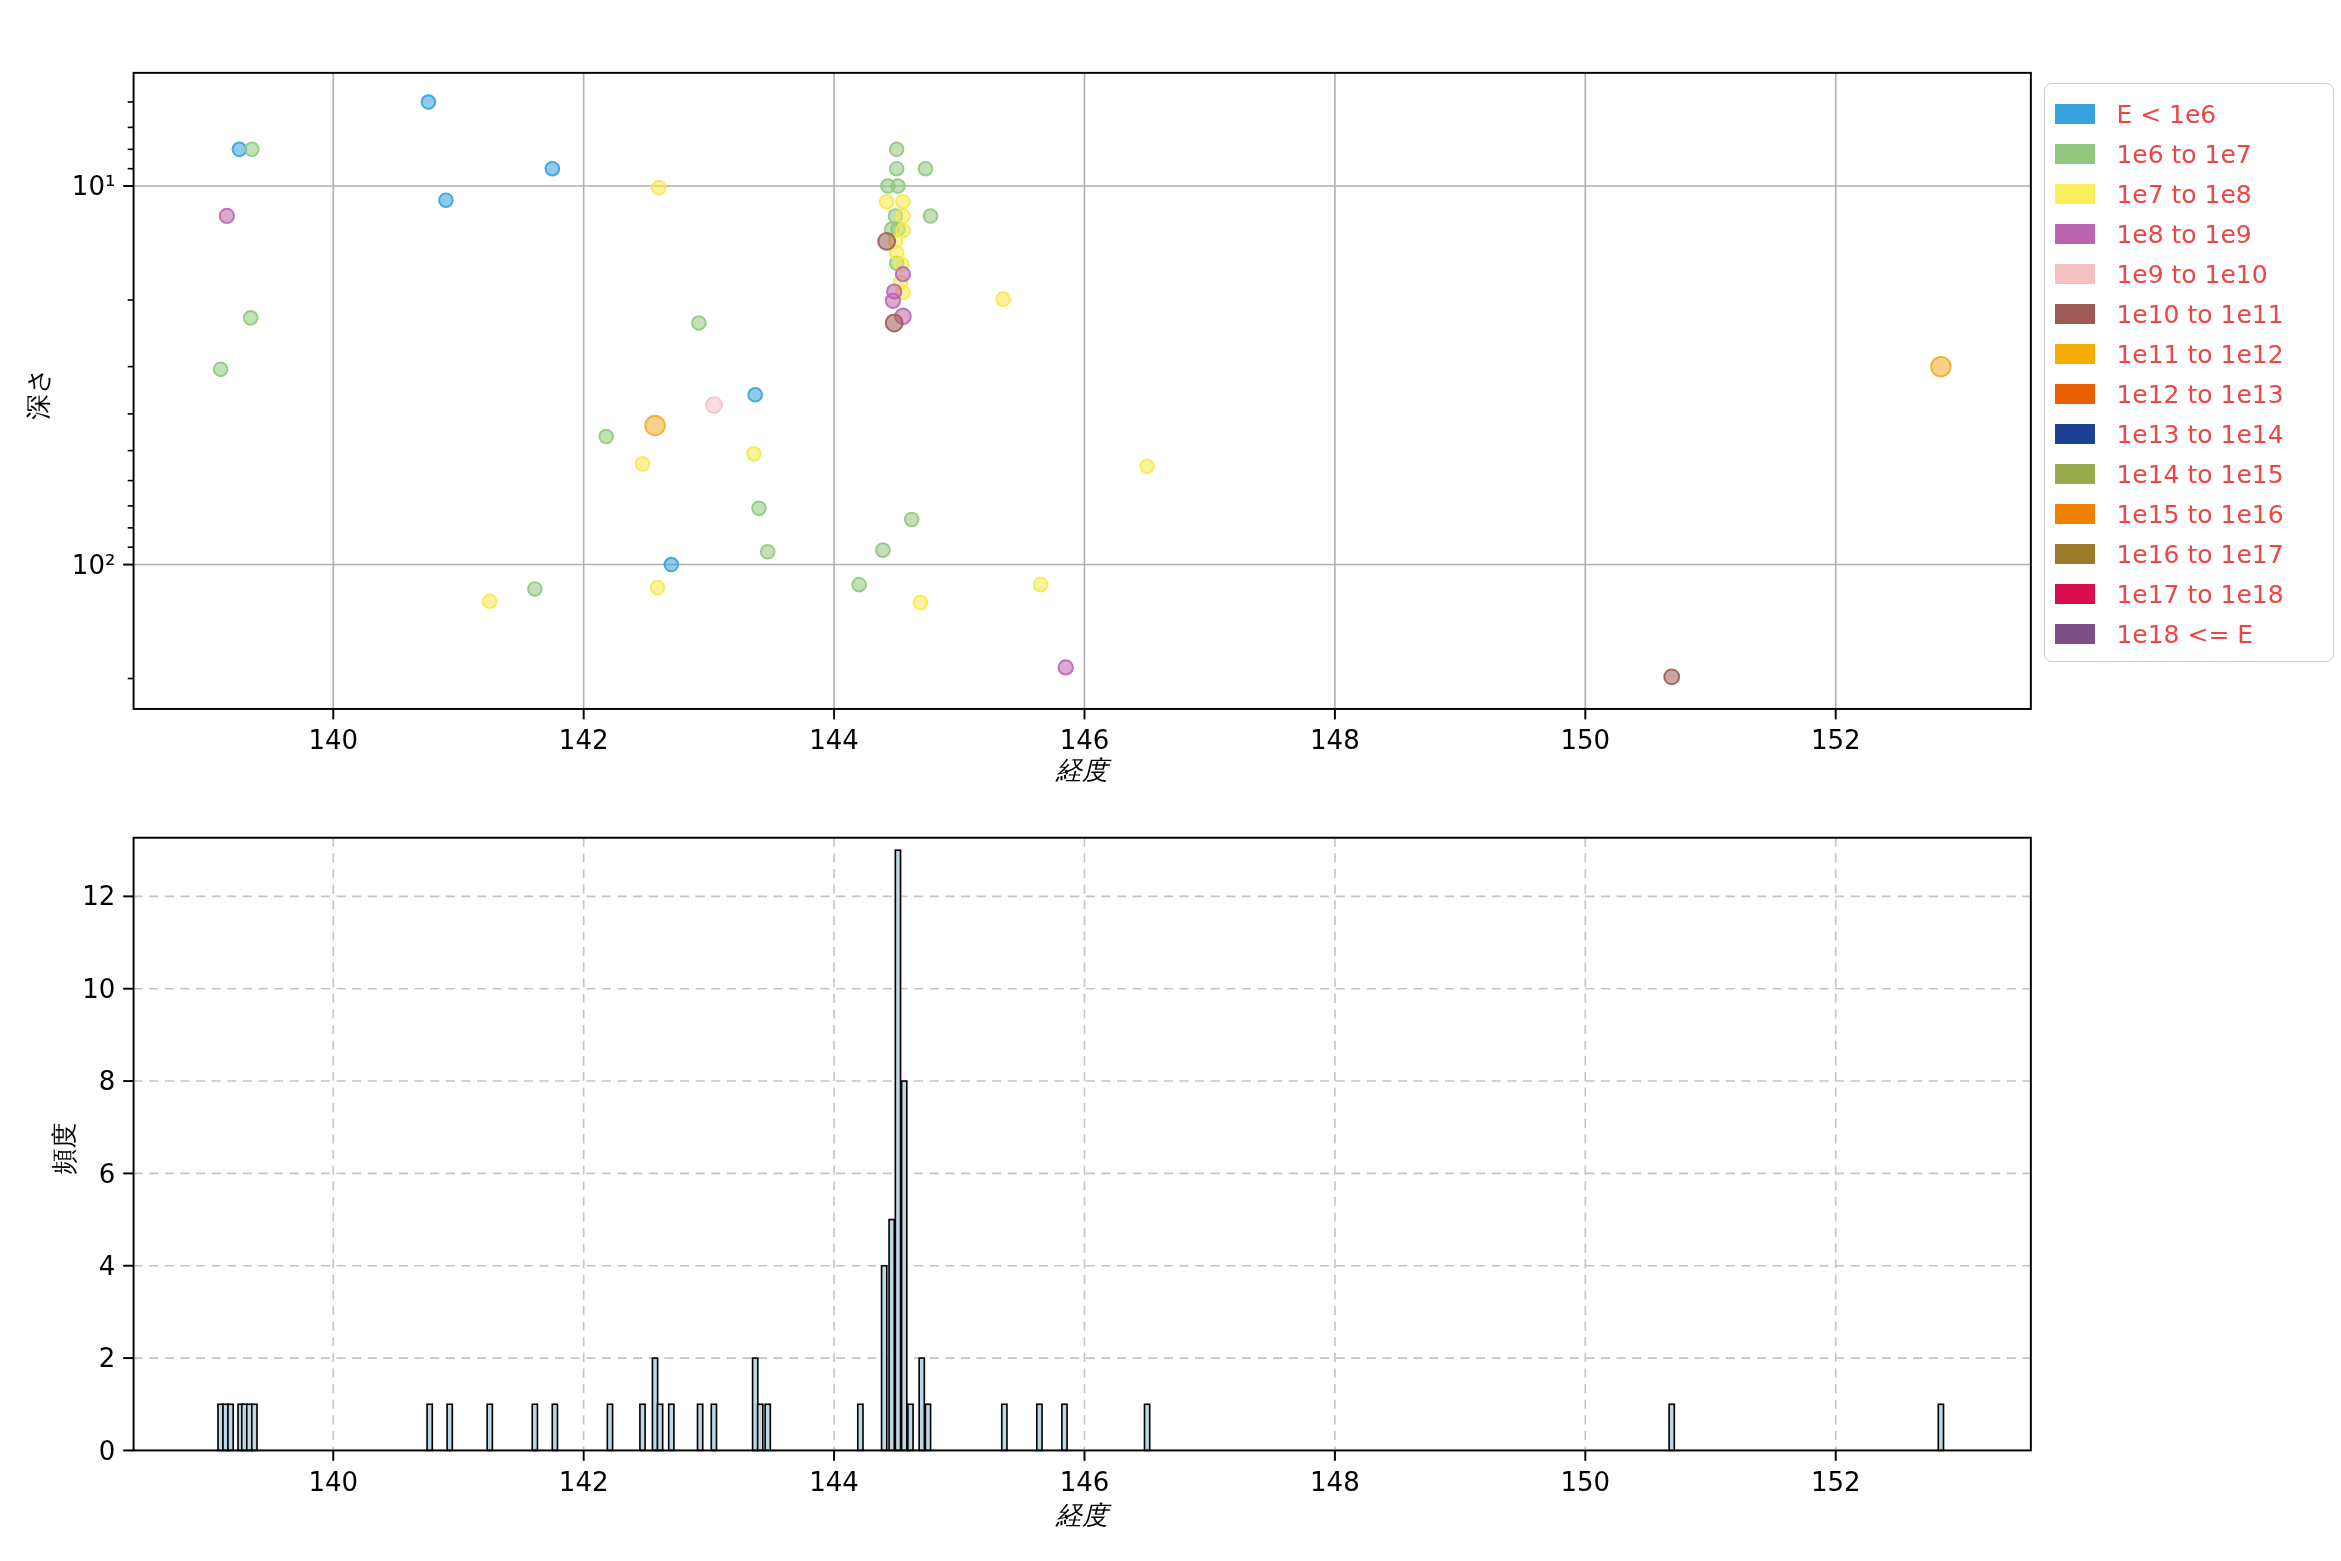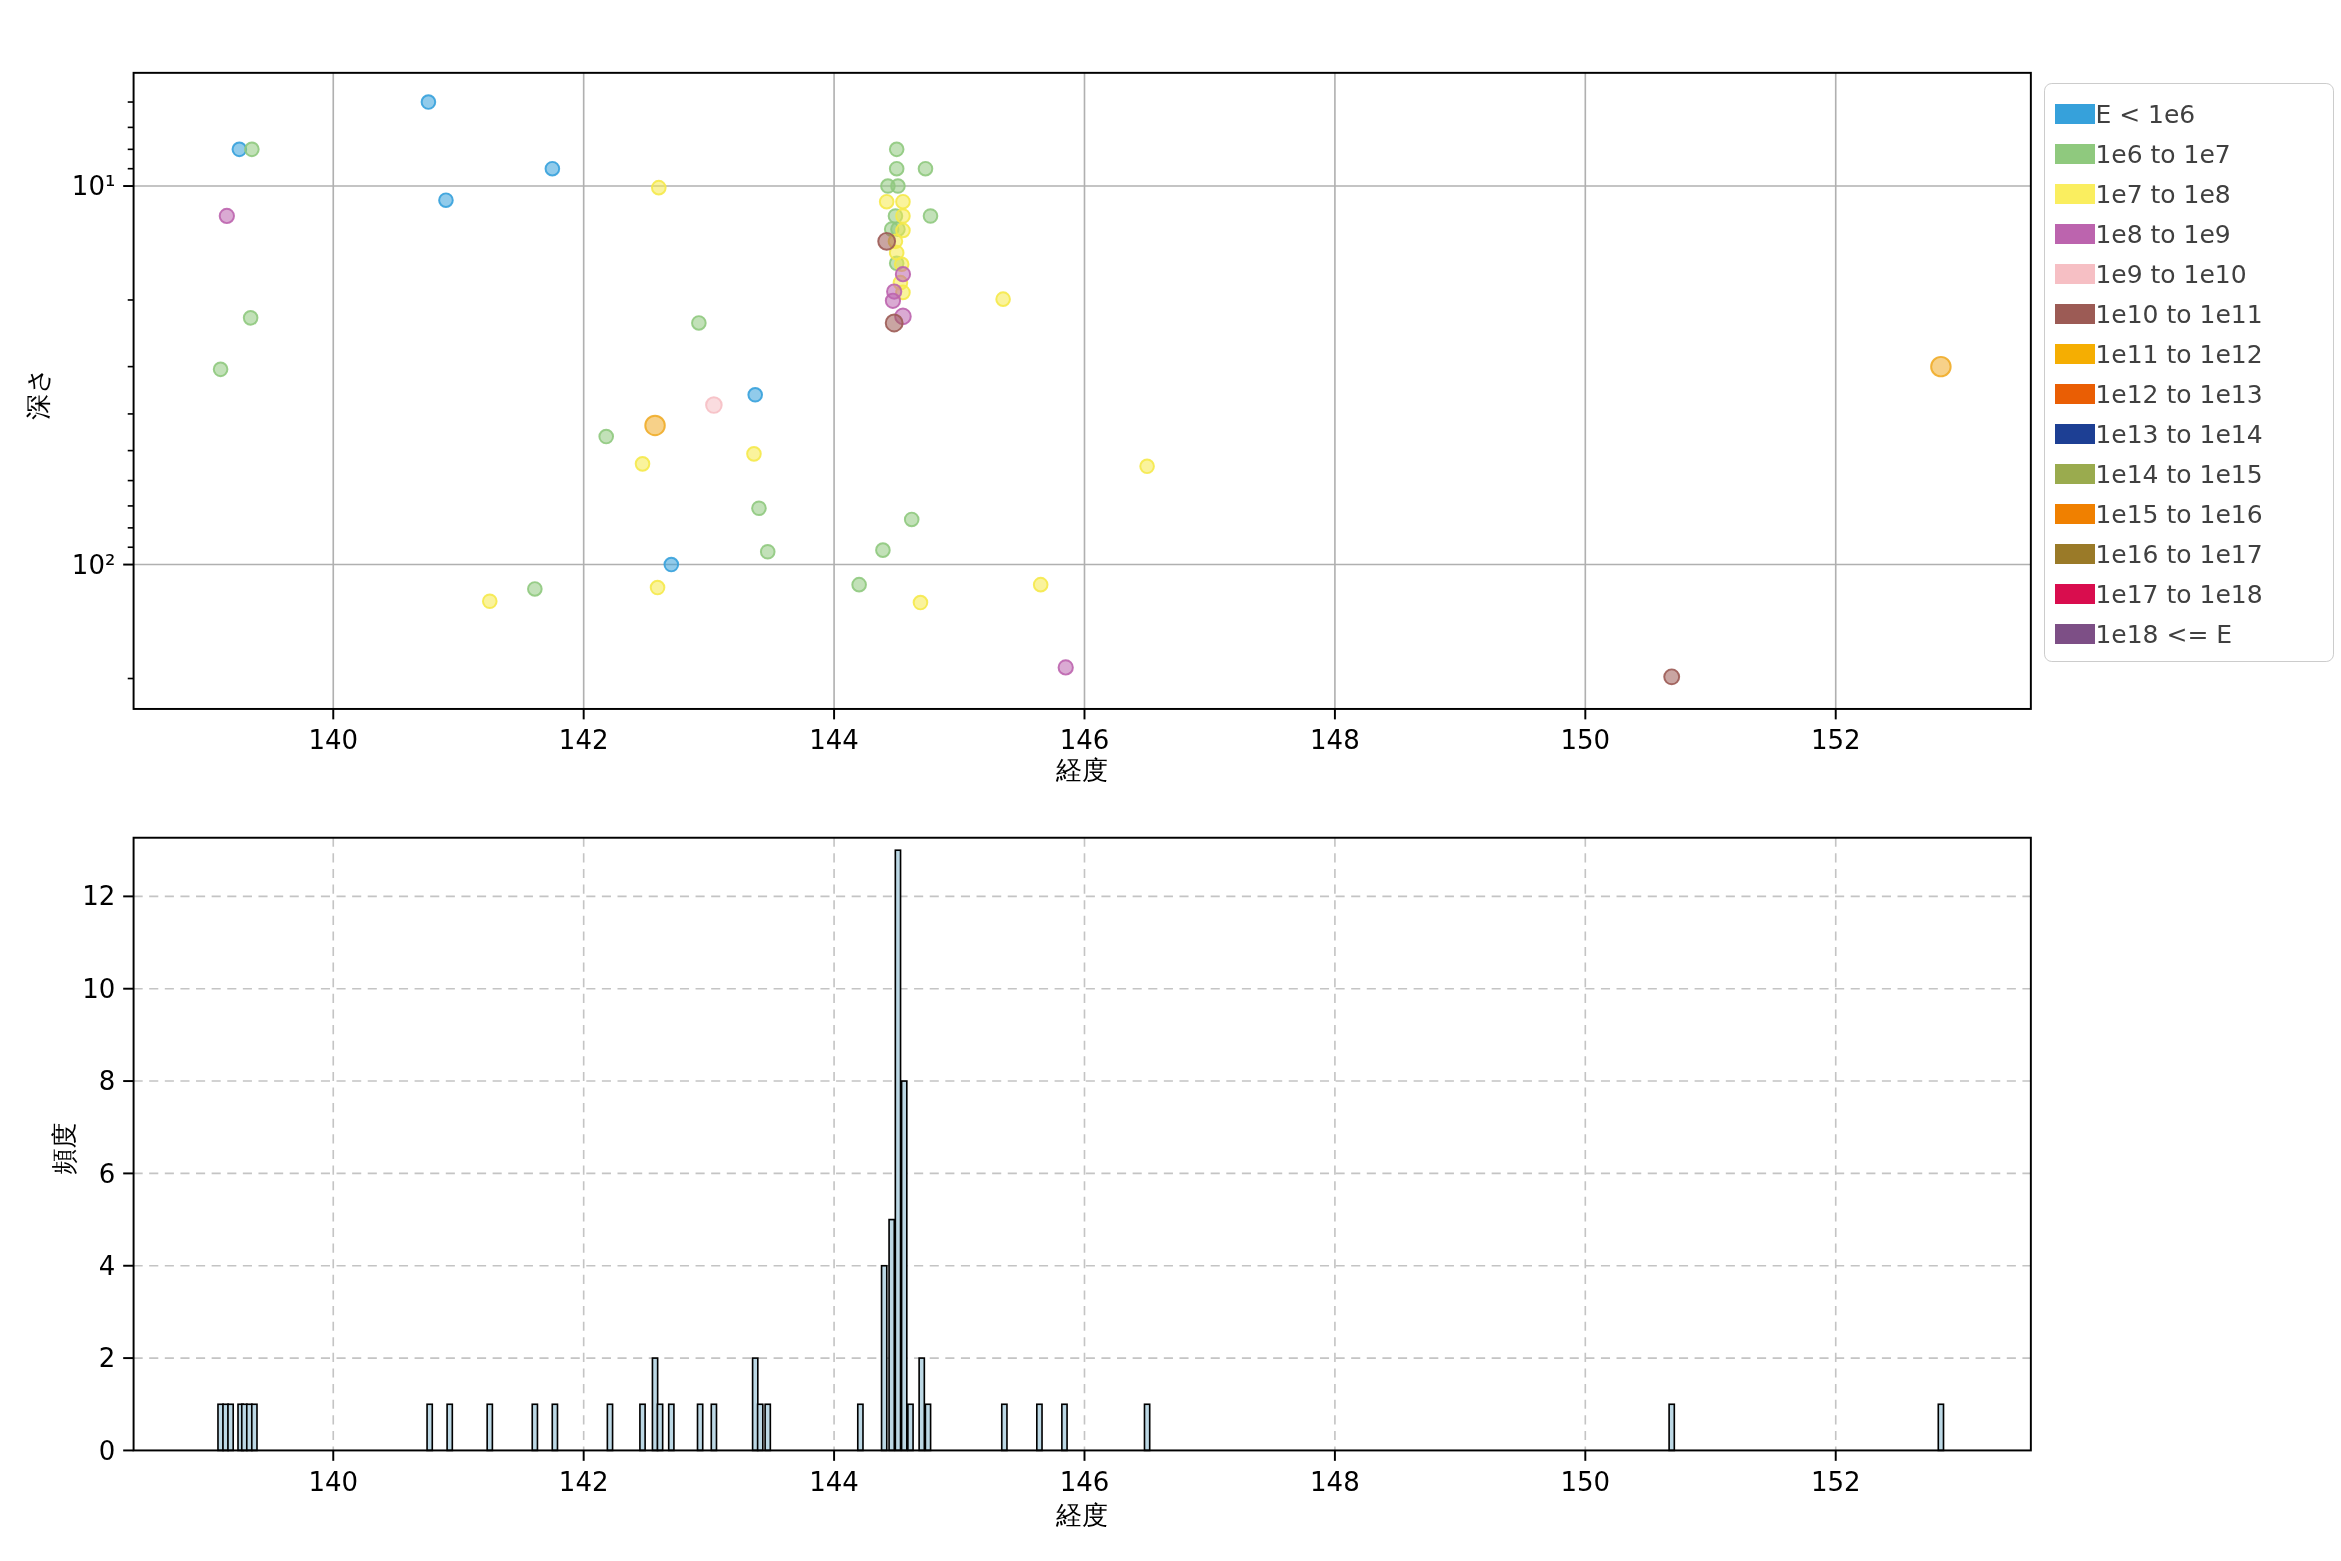--- a/index.html
+++ b/index.html
@@ -9,37 +9,37 @@
     background:#ffffff;
     font-family:"DejaVu Sans","Liberation Sans",sans-serif;
     color:#000;
     overflow:hidden;
   }
   .fig svg{position:absolute;left:0;top:0;}
   .title{
     position:absolute;left:133px;top:18px;width:1898px;
     text-align:center;font-size:30px;color:#000;
   }
-  .xlabel{position:absolute;width:260px;text-align:center;font-size:26px;}
+  .xlabel{position:absolute;width:260px;text-align:center;font-size:26px;font-style:italic;}
   .xlabel.top{left:952px;top:753px;}
   .xlabel.bottom{left:952px;top:1498px;}
   .ylabel{
     position:absolute;font-size:26px;white-space:nowrap;
     transform:rotate(-90deg);transform-origin:center center;
   }
   .ylabel.depth{left:11.7px;top:376px;}
   .ylabel.freq{left:38px;top:1131px;}
   .legend{
     position:absolute;left:2044px;top:83px;width:290px;
     background:#ffffff;border:1.3px solid #cccccc;border-radius:7.8px;
     box-sizing:border-box;padding:10.4px 0 6.5px 0;
   }
   .legend-row{display:flex;align-items:center;height:40px;padding-left:10.4px;}
   .legend-swatch{width:40px;height:20px;flex:0 0 40px;}
-  .legend-label{font-size:25px;color:#404040;white-space:nowrap;}
+  .legend-label{margin-left:21px;font-size:25px;color:#ef4444;white-space:nowrap;}
 </style>
 </head>
 <body>
 
 <div class="fig">
 
   <svg id="plot-svg" width="2342" height="1561" viewBox="0 0 3600 2400">
       <line x1="512" y1="112" x2="512" y2="1090" stroke="#b0b0b0" stroke-width="2.5"></line>
       <line x1="897" y1="112" x2="897" y2="1090" stroke="#b0b0b0" stroke-width="2.5"></line>
       <line x1="1282" y1="112" x2="1282" y2="1090" stroke="#b0b0b0" stroke-width="2.5"></line>

